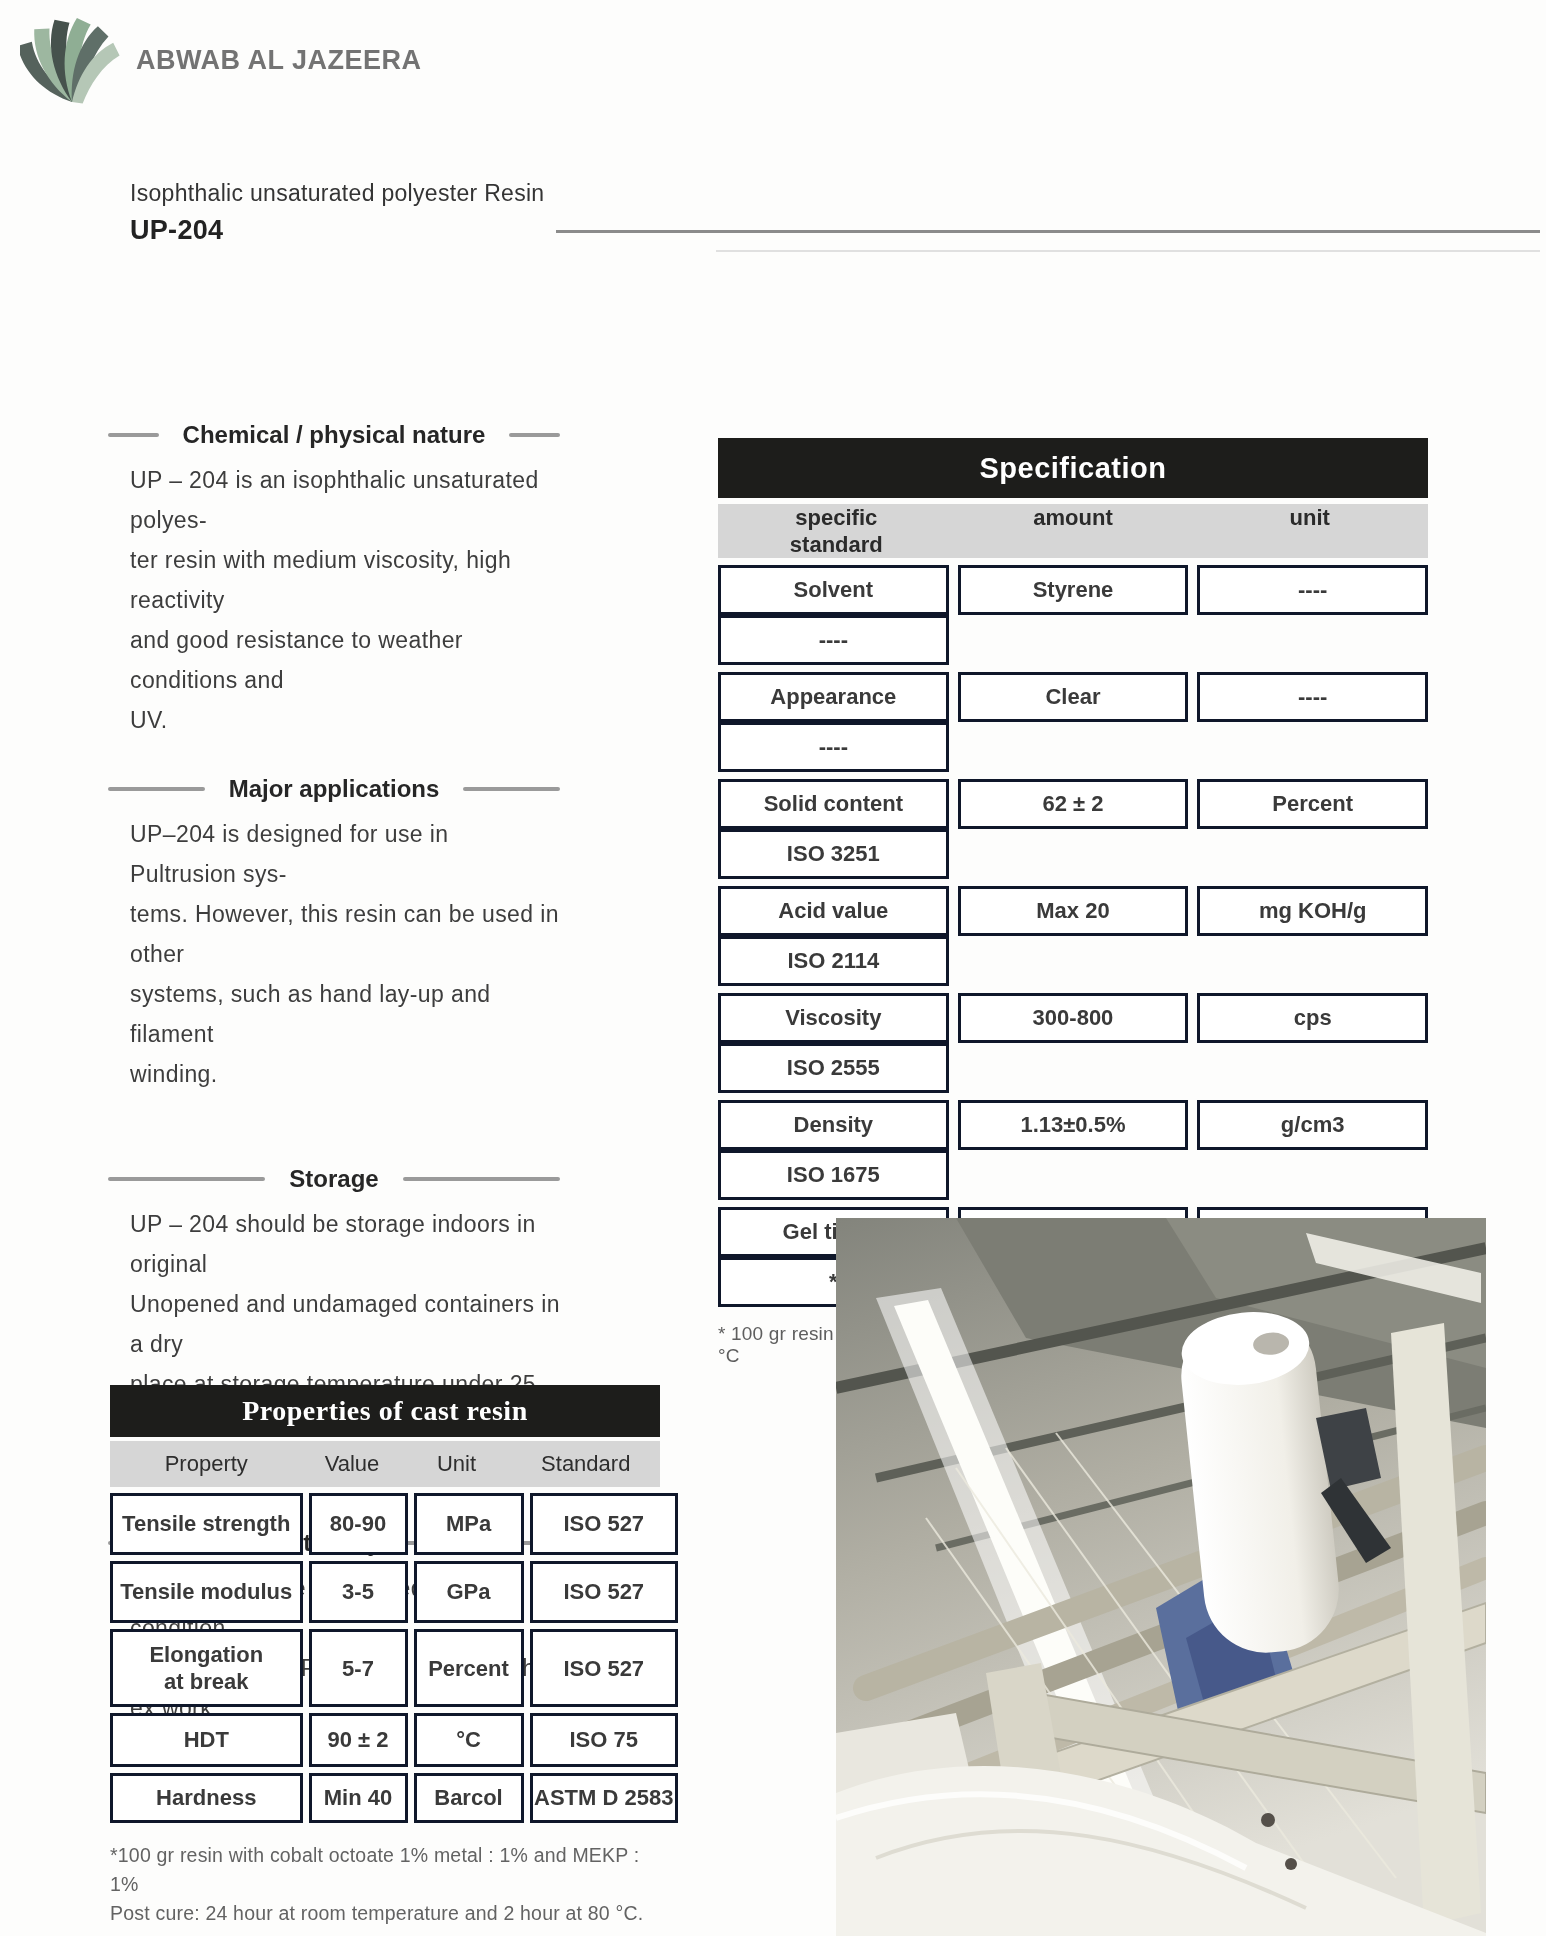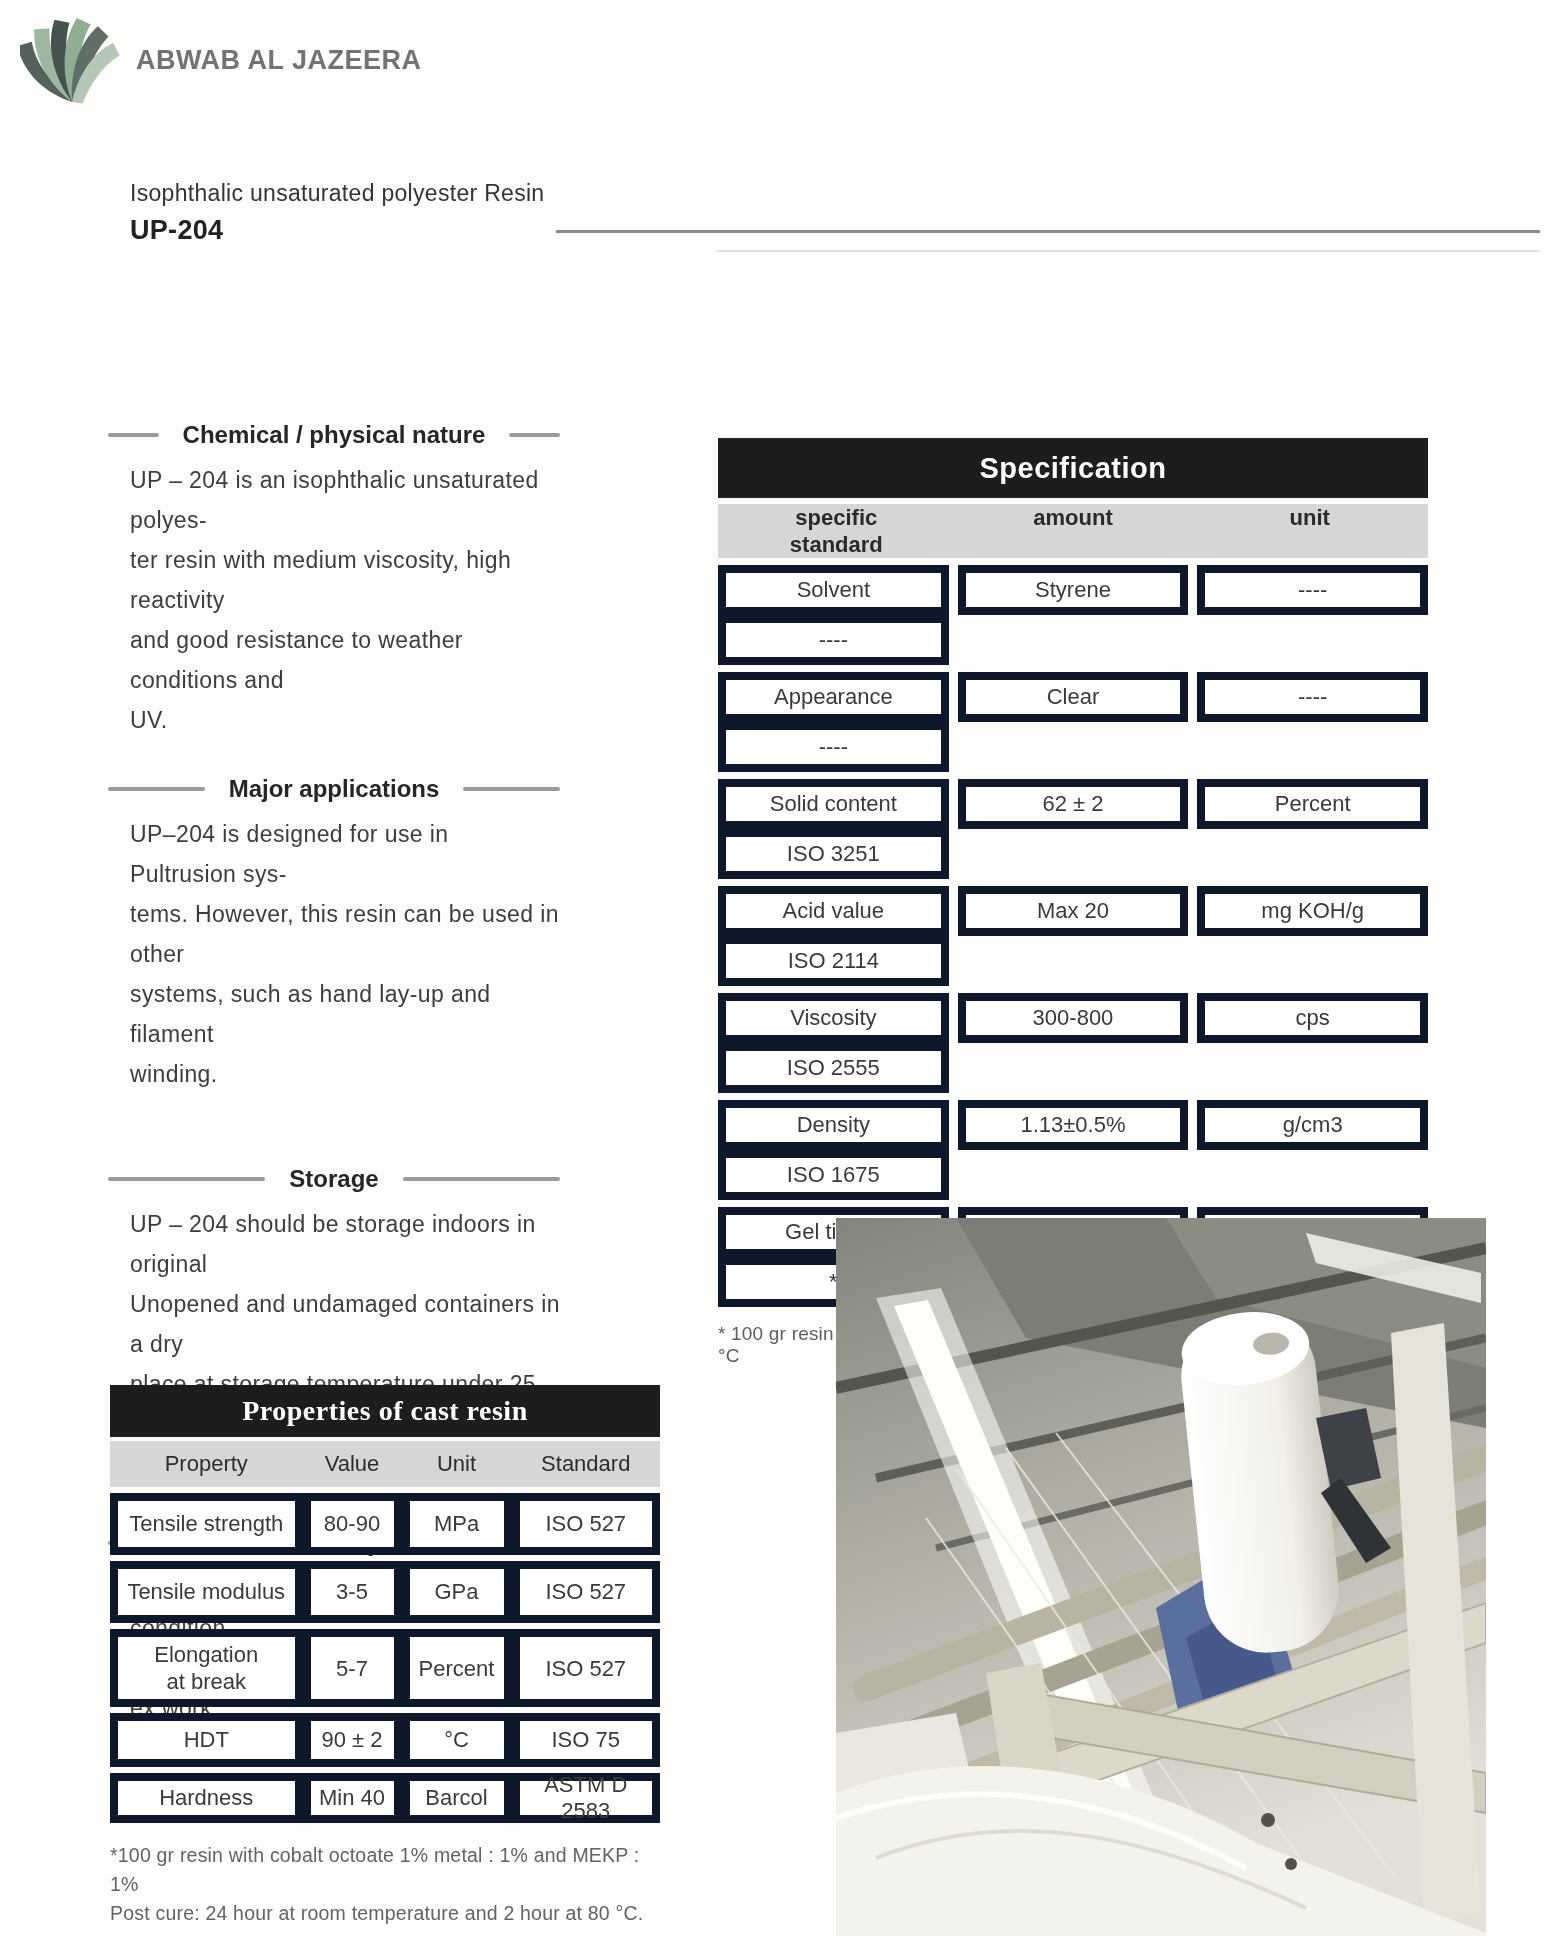--- a/index.html
+++ b/index.html
@@ -20,36 +20,36 @@
   .left-col{position:absolute;left:108px;top:420px;width:452px;}
   .sec-head{display:flex;align-items:center;gap:24px;font-size:24px;font-weight:bold;color:#262626;height:30px;}
   .sec-head .dash{flex:1;height:4px;background:#9a9a9a;border-radius:2px;}
   .sec-body{margin-top:10px;padding-left:22px;font-size:23px;line-height:40px;letter-spacing:.4px;color:#3d3d3d;white-space:pre-line;}
   .s2{margin-top:34px;}.s3{margin-top:70px;}.s4{margin-top:44px;}
   
   .tbl-title{background:#1d1d1b;color:#fff;text-align:center;font-weight:bold;}
   .tcols{display:grid;background:#d6d6d6;align-items:center;}
   .tcol{text-align:center;}
   .trow{display:grid;}
-  .tcell{border:8px solid #0f172a;background:#fff;display:flex;align-items:center;justify-content:center;
-         text-align:center;color:#3a3a3a;box-sizing:border-box;white-space:pre-line;}
+  .tcell{border:3px solid #0f172a;background:#fff;display:flex;align-items:center;justify-content:center;
+         text-align:center;color:#3a3a3a;box-sizing:border-box;white-space:pre-line;font-weight:bold;}
   
   .spec{position:absolute;left:718px;top:438px;width:710px;}
   .spec .tbl-title{height:60px;line-height:60px;font-size:29px;letter-spacing:.5px;}
   .spec .tcols{height:54px;margin-top:6px;font-size:22px;font-weight:bold;color:#2b2b2b;}
   .spec-grid{grid-template-columns:repeat(3,1fr);}
   .spec .trow{column-gap:9px;margin-top:7px;}
   .spec .tcell{height:50px;font-size:22px;}
   .spec-note{margin-top:16px;font-size:19px;color:#5e5e5e;letter-spacing:.2px;}
   
   .cast{position:absolute;left:110px;top:1385px;width:550px;}
   .cast .tbl-title{height:52px;line-height:52px;font-size:28px;font-family:"Liberation Serif", serif;font-weight:600;letter-spacing:.5px;}
   .cast .tcols{height:46px;margin-top:4px;font-size:22px;color:#2e2e2e;}
   .cast-grid{grid-template-columns:35% 18% 20% 27%;}
-  .cast .trow{margin-top:6px;}
+  .cast .trow{column-gap:6px;margin-top:6px;}
   .cast .tcell{font-size:22px;}
   .cast .trow:nth-of-type(1) .tcell{height:62px;}
   .cast .trow:nth-of-type(2) .tcell{height:62px;}
   .cast .trow:nth-of-type(3) .tcell{height:78px;line-height:27px;}
   .cast .trow:nth-of-type(4) .tcell{height:54px;}
   .cast .trow:nth-of-type(5) .tcell{height:50px;}
   .cast-note{margin-top:18px;font-size:19.5px;line-height:29px;color:#636363;white-space:pre-line;letter-spacing:.2px;}
   
   .photo{position:absolute;left:836px;top:1218px;width:650px;height:718px;overflow:hidden;background:#b9b8b0;}
   .photo svg{display:block;}

